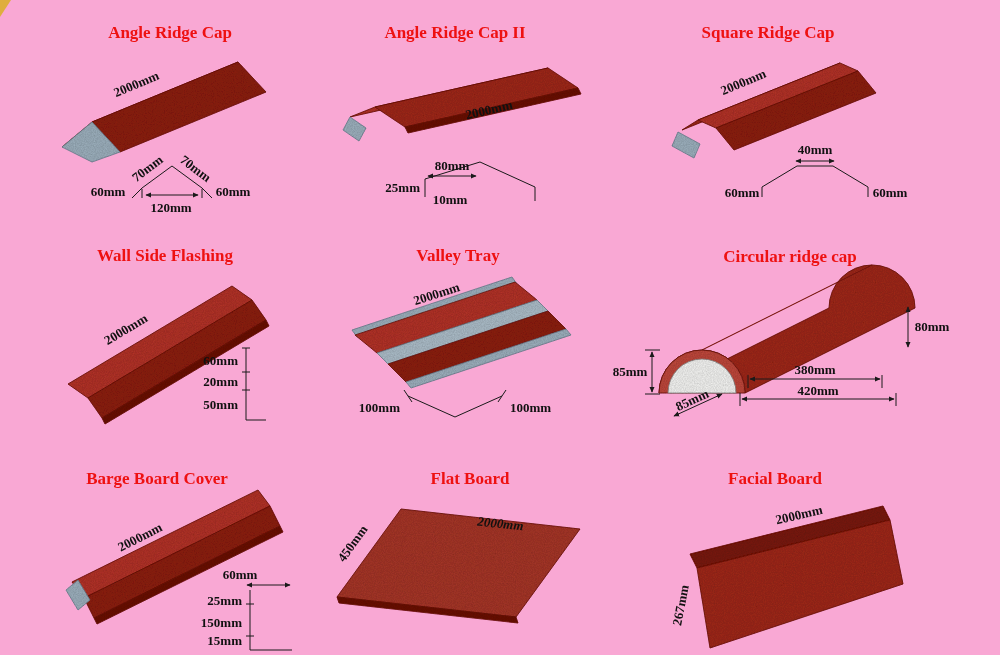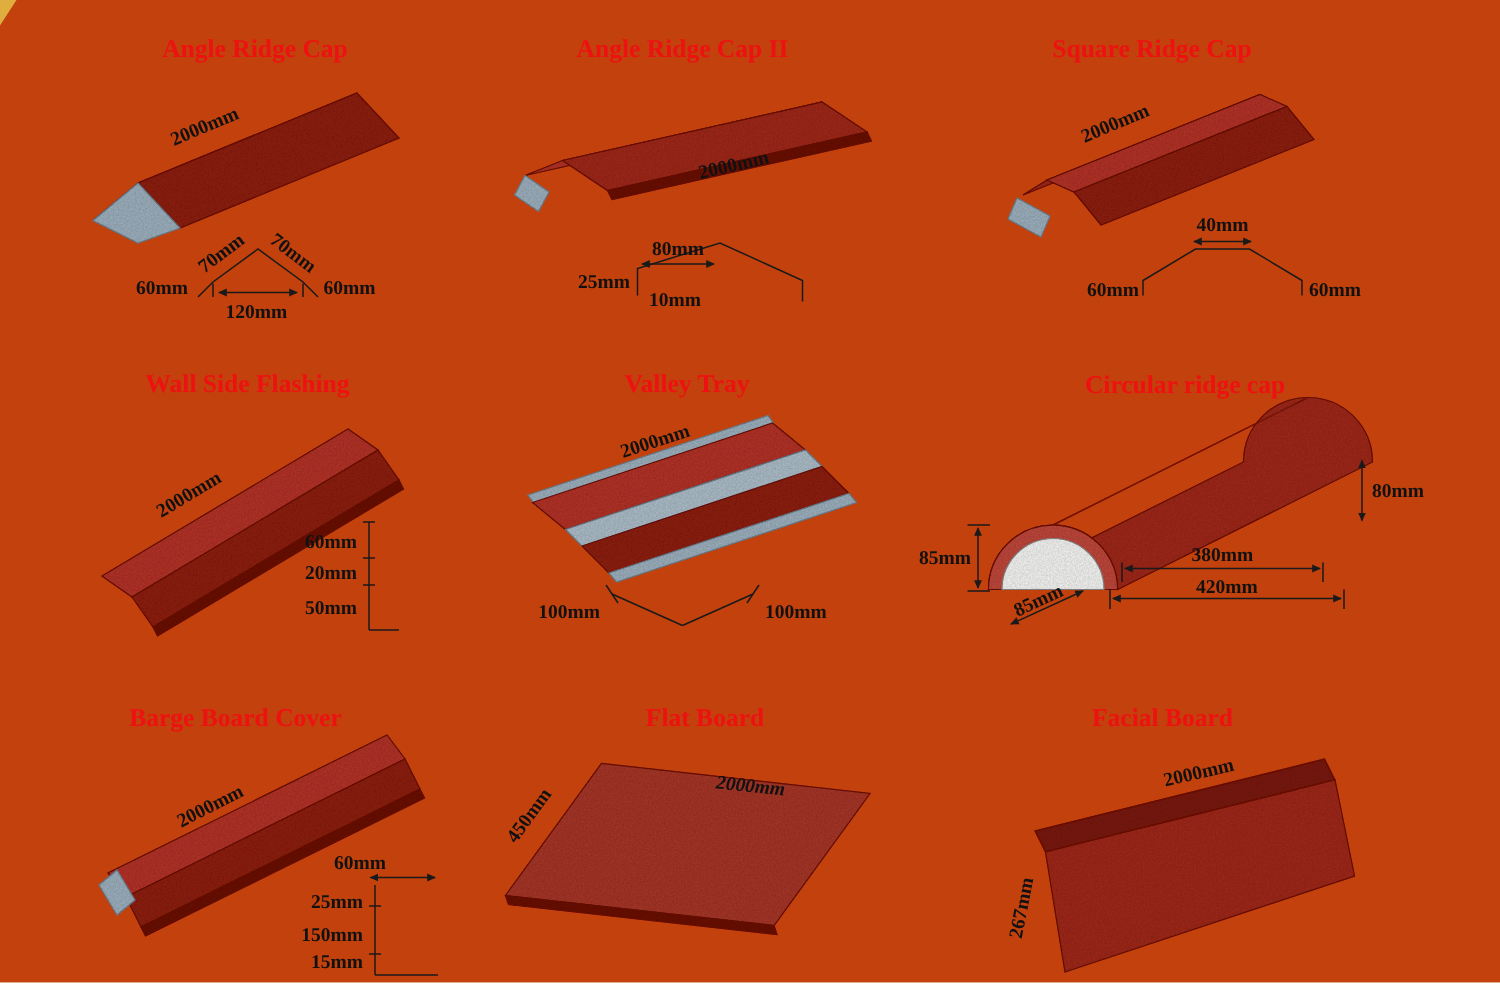--- a/index.html
+++ b/index.html
@@ -1,18 +1,18 @@
 <!DOCTYPE html>
 <html><head>
 <meta charset="utf-8">
 <style>
   * { margin:0; padding:0; box-sizing:border-box; }
   html,body { background:#ffffff; }
   body { font-family:"Liberation Serif", serif; }
-  .stage { position:relative; width:1000px; height:655px; background:#c2410c; overflow:hidden;padding-left:48px; }
+  .stage { position:relative; width:1000px; height:655px; background:#f9a8d4; overflow:hidden;padding-left:48px; }
   .stage svg { position:absolute; left:0; top:0; }
   .title { font-family:"Liberation Serif", serif; font-weight:bold; font-size:17px; fill:#ee1111; }
   .dim { font-family:"Liberation Serif", serif; font-weight:bold; font-size:13px; fill:#111111; }
   .dim-it { font-style:italic; }
   .dline { stroke:#1a1a1a; stroke-width:1; fill:none; }
   .pline { stroke:#6d150e; stroke-width:0.8; }
 </style>
 </head>
 <body>
 

